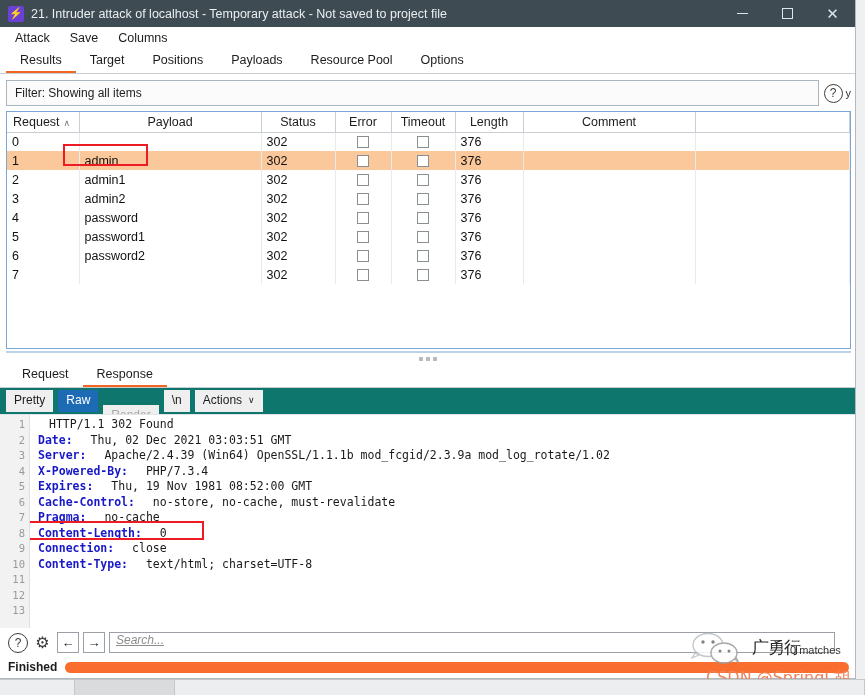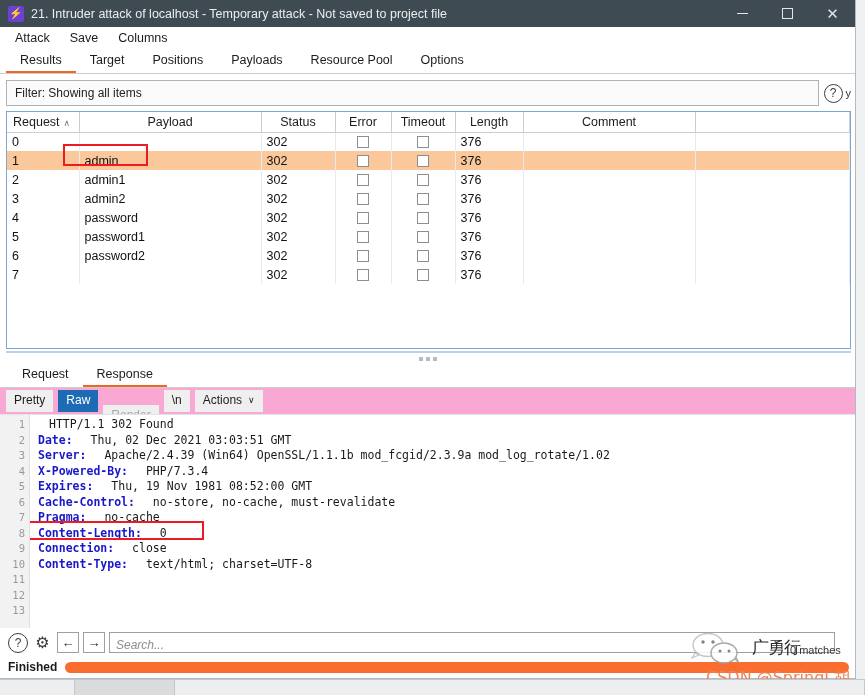--- a/index.html
+++ b/index.html
@@ -210,21 +210,21 @@
   }
   .rrtab.active { border-bottom-color: #f26522; }
 
   
   .viewbar {
     flex: 0 0 auto;
     height: 26px;
     display: flex; align-items: center;
     gap: 5px;
     padding: 2px 6px;
-    background: #f9a8d4;
+    background: #0f766e;
   }
   .segbtn {
     font-size: 12px;
     padding: 2px 7px 3px 7px;
     color: #1c1c1c;
     background: #efefef;
     border: 1px solid #efefef;
     line-height: 1.25;
   }
   .segbtn.on { background: #1d6ab5; color: #fff; border-color: #1d6ab5; }
@@ -300,24 +300,25 @@
     width: 21px; height: 21px;
     display: flex; align-items: center; justify-content: center;
     font-size: 16px; color: #3c3c3c;
     flex: 0 0 auto;
   }
   .searchinput {
     flex: 1 1 auto;
     height: 21px;
     border: 1px solid #9aa0a6;
     background: #fff;
-    display: flex; align-items: flex-end;
+    display: flex; align-items: flex-start;
     padding: 0 6px;
     font-size: 12px; color: #8d8d8d;
     font-style: italic;
+    text-decoration: underline;
   }
   .matches {
     font-size: 11.5px; color: #333;
     padding: 0 6px 0 4px;
     white-space: nowrap;
     flex: 0 0 auto;
   }
 
   
   .statusbar {

